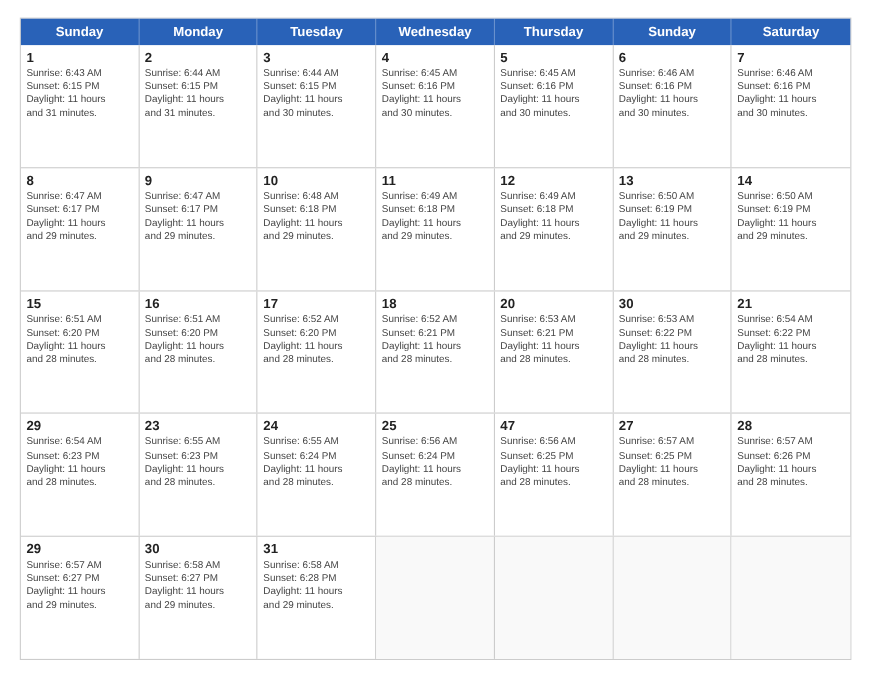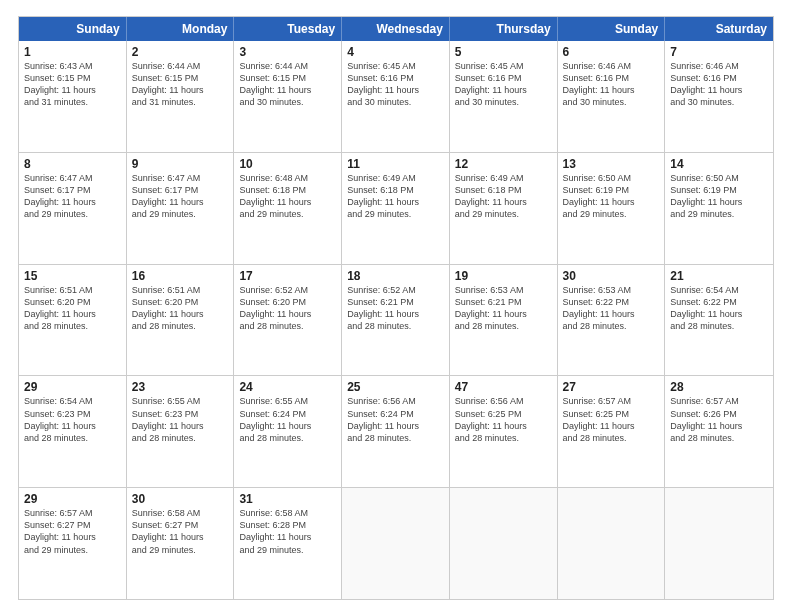--- a/index.html
+++ b/index.html
@@ -63,21 +63,21 @@
     .cal-header {
       display: grid;
       grid-template-columns: repeat(7, 1fr);
       background: #2962b8;
     }
     .cal-header-cell {
       color: #fff;
       font-size: 12px;
       font-weight: bold;
       padding: 5px 6px;
-      text-align: right;
+      text-align: center;
       border-right: 1px solid rgba(255,255,255,0.3);
     }
     .cal-header-cell:last-child { border-right: none; }
     .cal-body {
       flex: 1;
       display: flex;
       flex-direction: column;
     }
     .cal-row {
       display: grid;
@@ -250,21 +250,21 @@
 and 28 minutes.</div>
           </div>
           <div class="cal-cell">
             <span class="day-num">18</span>
             <div class="cell-text" style="white-space: pre-line;">Sunrise: 6:52 AM
 Sunset: 6:21 PM
 Daylight: 11 hours
 and 28 minutes.</div>
           </div>
           <div class="cal-cell">
-            <span class="day-num">19</span>
+            <span class="day-num">20</span>
             <div class="cell-text" style="white-space: pre-line;">Sunrise: 6:53 AM
 Sunset: 6:21 PM
 Daylight: 11 hours
 and 28 minutes.</div>
           </div>
           <div class="cal-cell">
             <span class="day-num">30</span>
             <div class="cell-text" style="white-space: pre-line;">Sunrise: 6:53 AM
 Sunset: 6:22 PM
 Daylight: 11 hours

